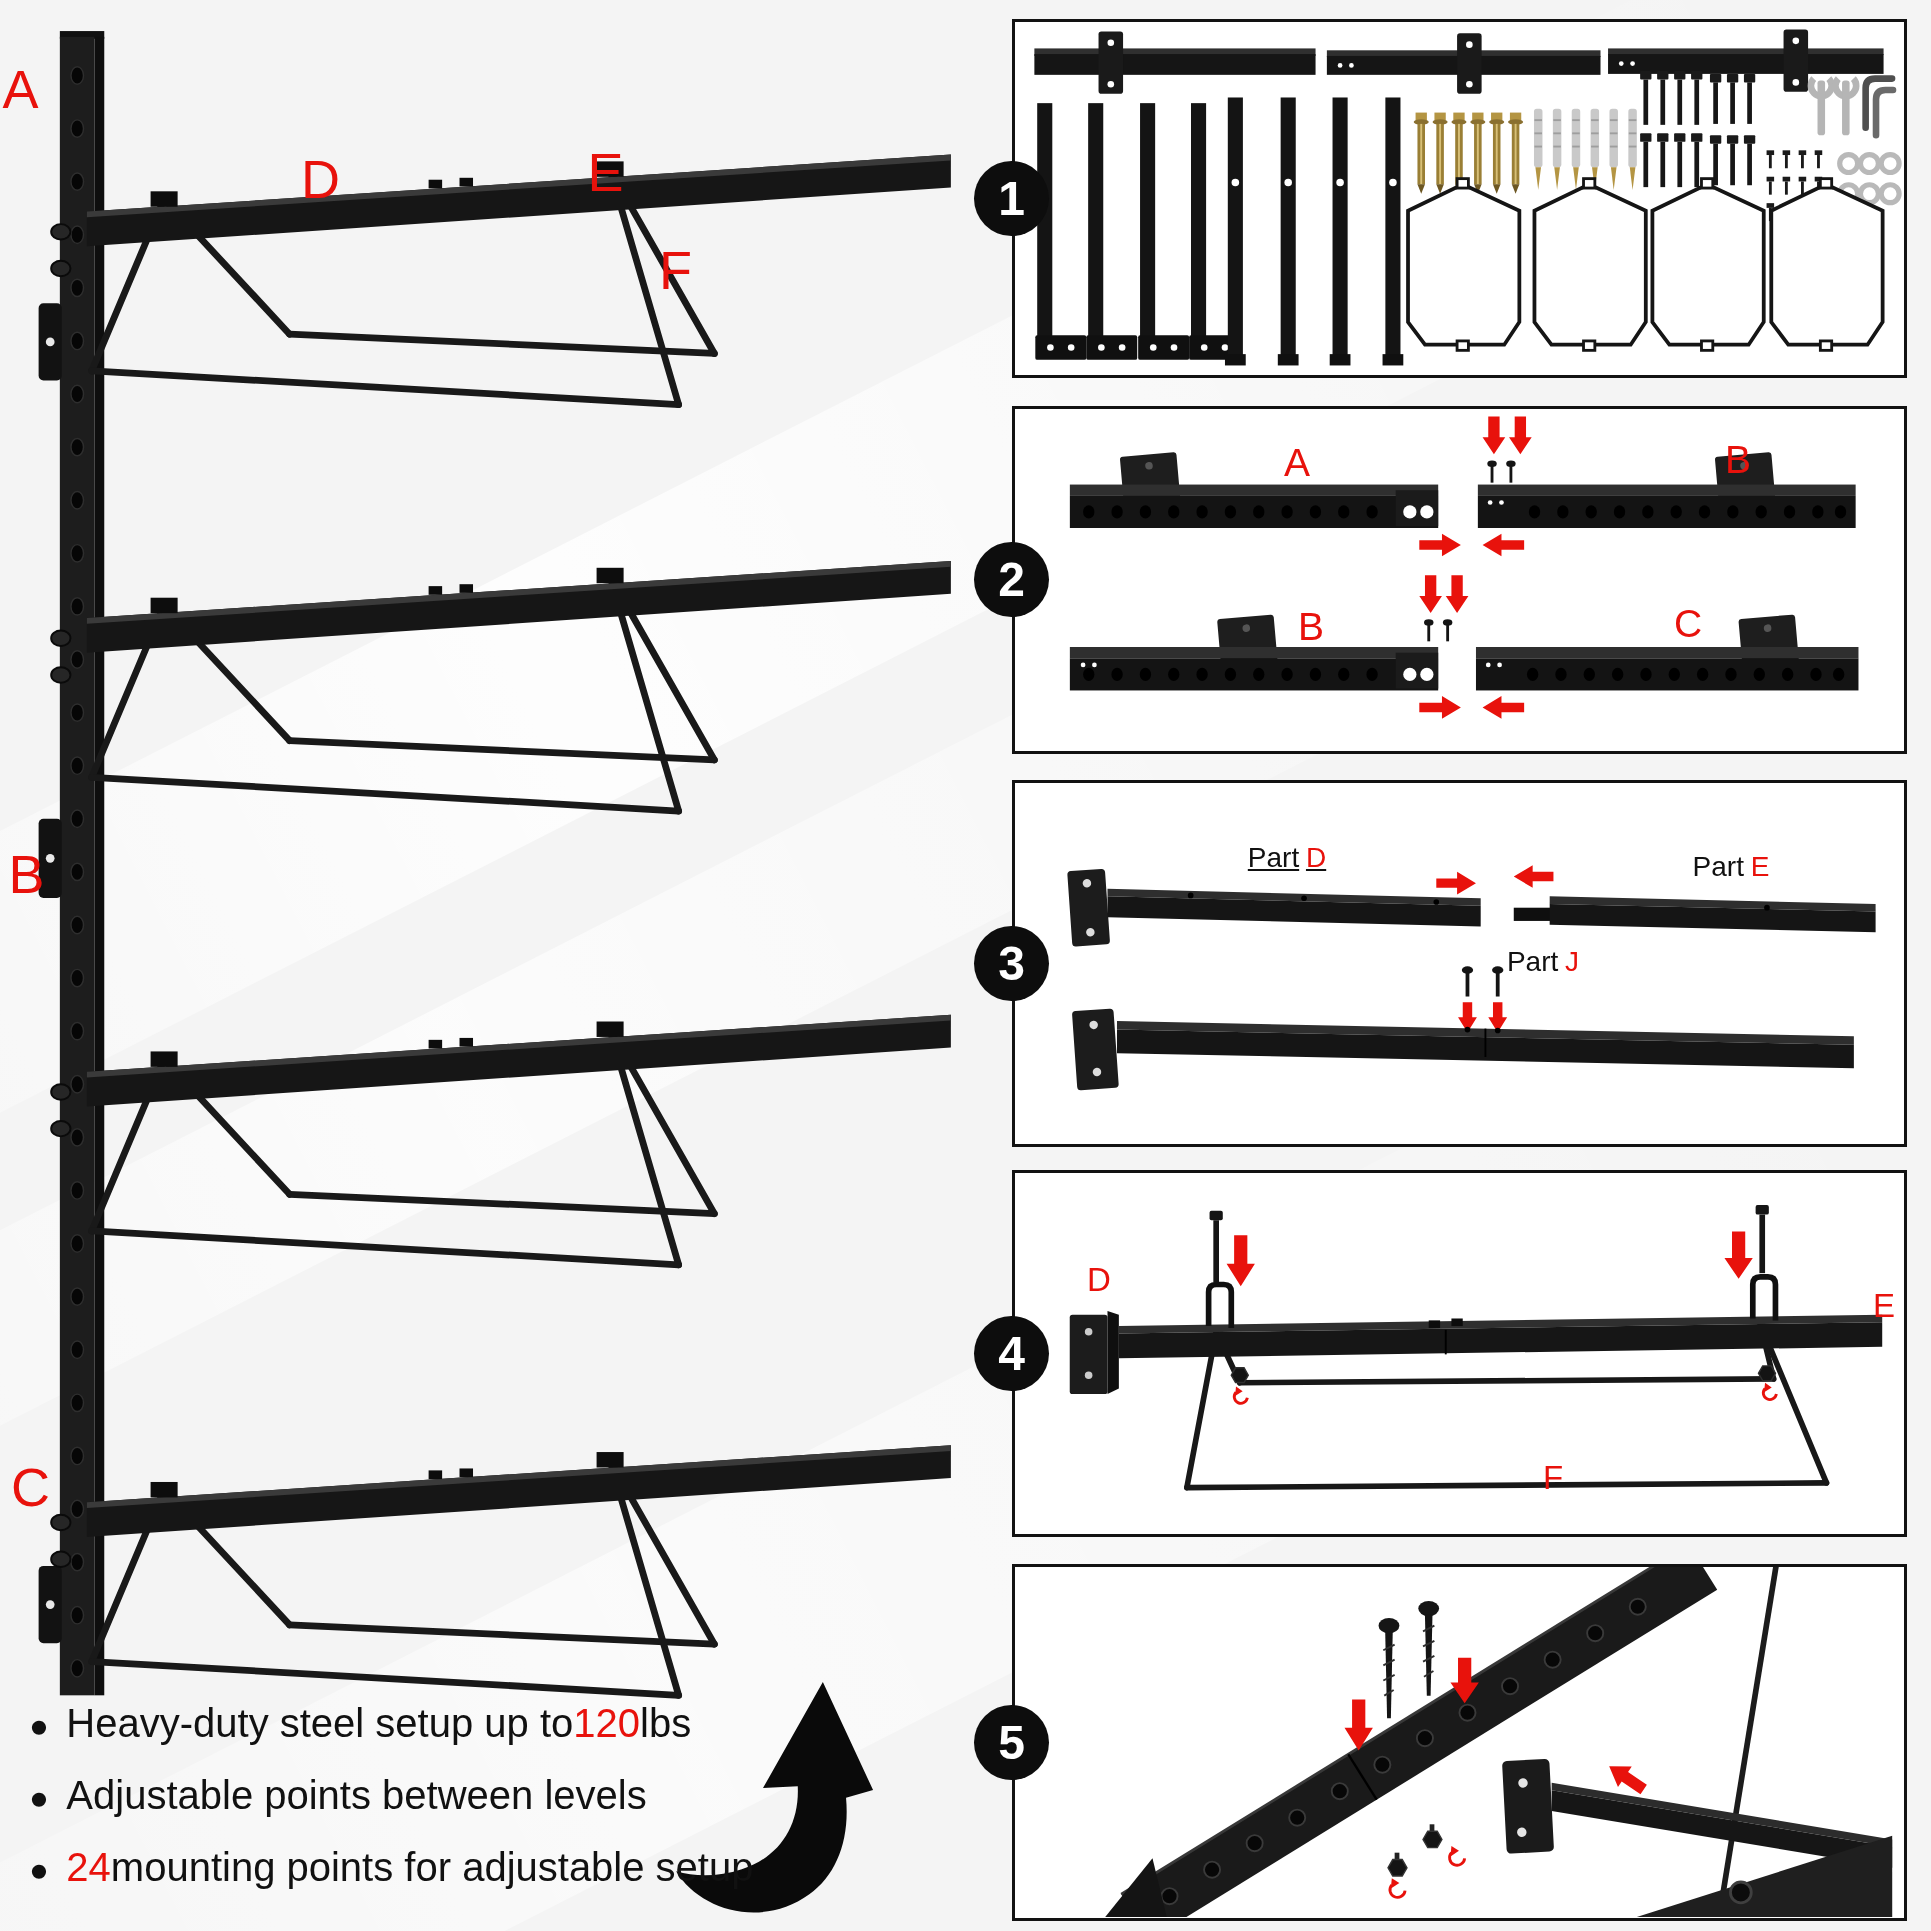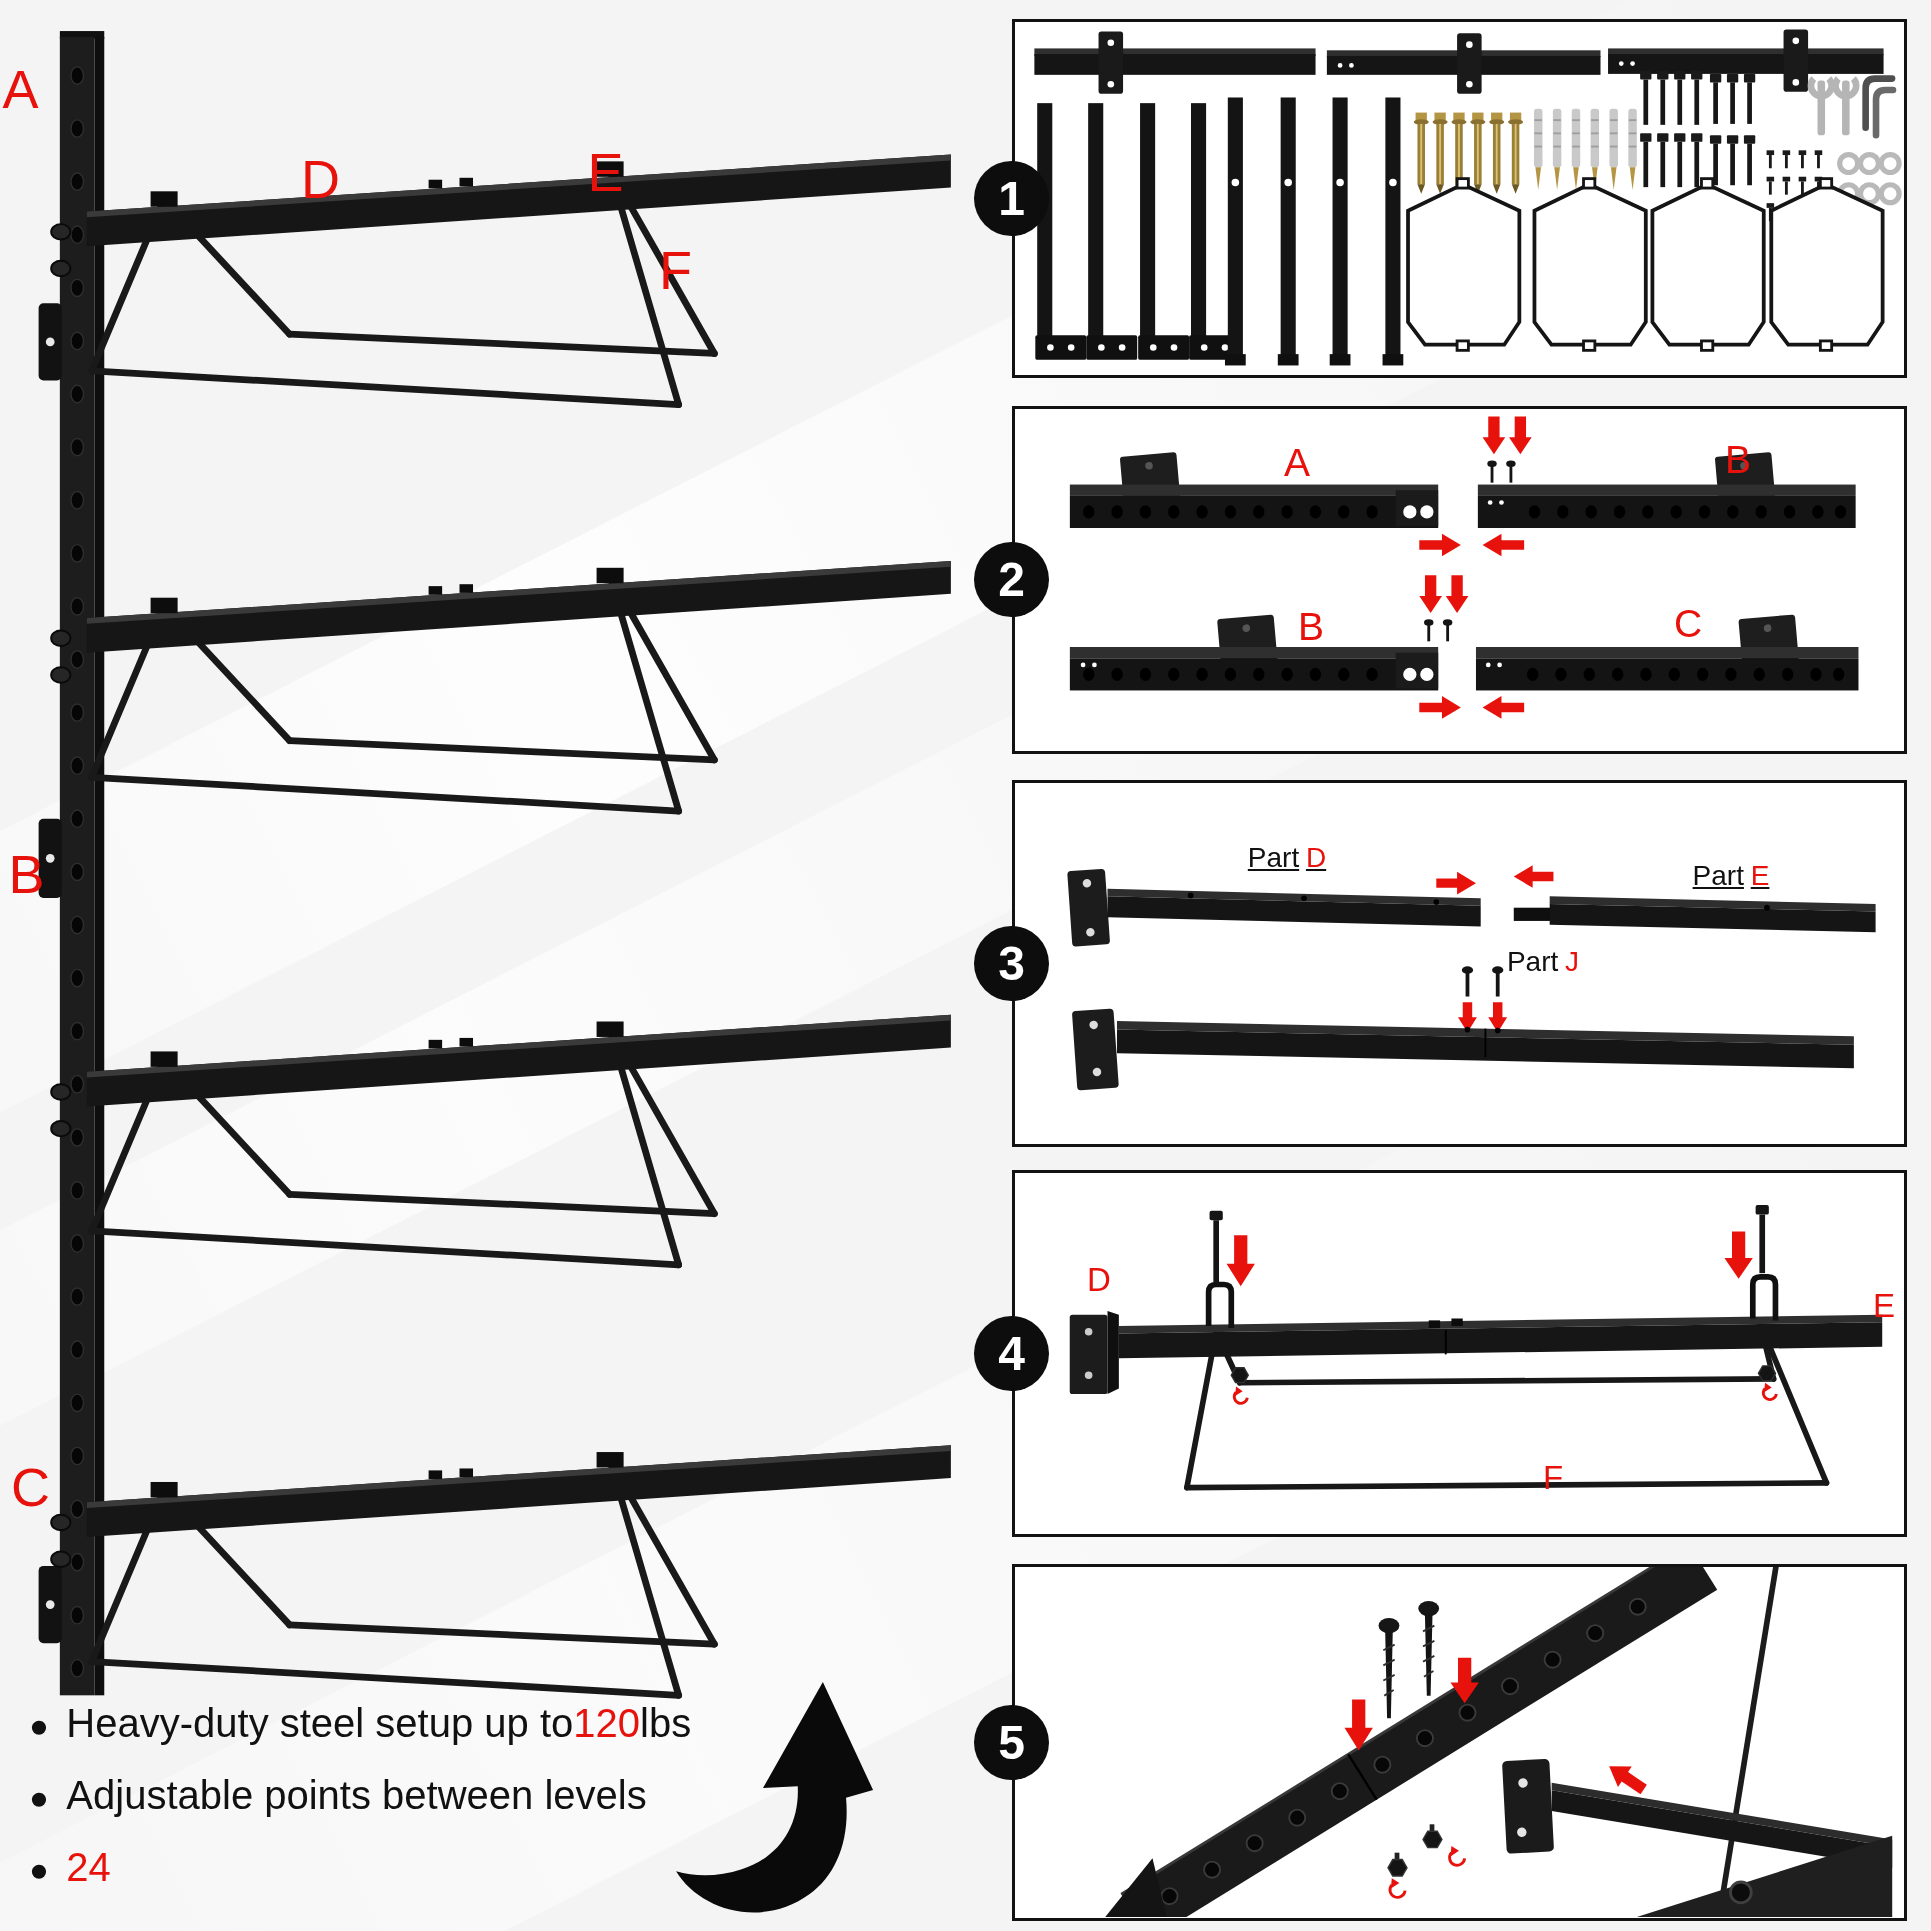--- a/index.html
+++ b/index.html
@@ -178,20 +178,21 @@
       <span class="red">120</span>
       <span> lbs</span>
     </div>
     <div class="feature-row">
       <span class="dot">●</span>
       <span>Adjustable points between levels</span>
     </div>
     <div class="feature-row">
       <span class="dot">●</span>
       <span class="red">24</span>
+      <span> mounting points for adjustable setup</span>
     </div>
   </div>
 
   <div class="step-circle" style="top:161px;">1</div>
   <div class="step-circle" style="top:542px;">2</div>
   <div class="step-circle" style="top:926px;">3</div>
   <div class="step-circle" style="top:1316px;">4</div>
   <div class="step-circle" style="top:1705px;">5</div>
 
   <div class="panel" style="top:19.3px;height:359px;">
@@ -636,21 +637,21 @@
             <circle cx="79" cy="306" r="4.5" fill="#ddd"></circle>
           </g>
         <polygon points="102,252 882,268 882,277 102,261" fill="#2e2e2e"></polygon>
         <polygon points="102,261 882,277 882,302 102,286" fill="#151515"></polygon>
         <line x1="492" y1="260" x2="492" y2="290" stroke="#000" stroke-width="2"></line>
         <circle cx="473" cy="261" r="3" fill="#000"></circle>
           <circle cx="505" cy="262" r="3" fill="#000"></circle>
       </g>
     </svg>
     <div class="plabel part-txt" style="left:272px;top:75px;white-space:nowrap;text-decoration:underline;"><span class="w">Part</span><span class="red">D</span></div>
-    <div class="plabel part-txt" style="left:716px;top:93px;white-space:nowrap;text-decoration:underline;"><span class="w">Part</span><span class="red">E</span></div>
+    <div class="plabel part-txt" style="left:716px;top:84px;white-space:nowrap;"><span class="w">Part</span><span class="red">E</span></div>
     <div class="plabel part-txt" style="left:528px;top:179px;white-space:nowrap;text-align:right;"><span class="w">Part</span><span class="red">J</span></div>
   </div>
 
   <div class="panel" style="top:1170px;height:367px;">
     <svg width="887" height="359" viewBox="0 0 927 380">
       <g stroke="#181818" stroke-width="6" fill="none" stroke-linecap="round">
         <line x1="207" y1="168" x2="176" y2="333"></line>
           <line x1="207" y1="168" x2="232" y2="222"></line>
         <line x1="783" y1="160" x2="853" y2="328"></line>
           <line x1="783" y1="160" x2="797" y2="218"></line>

